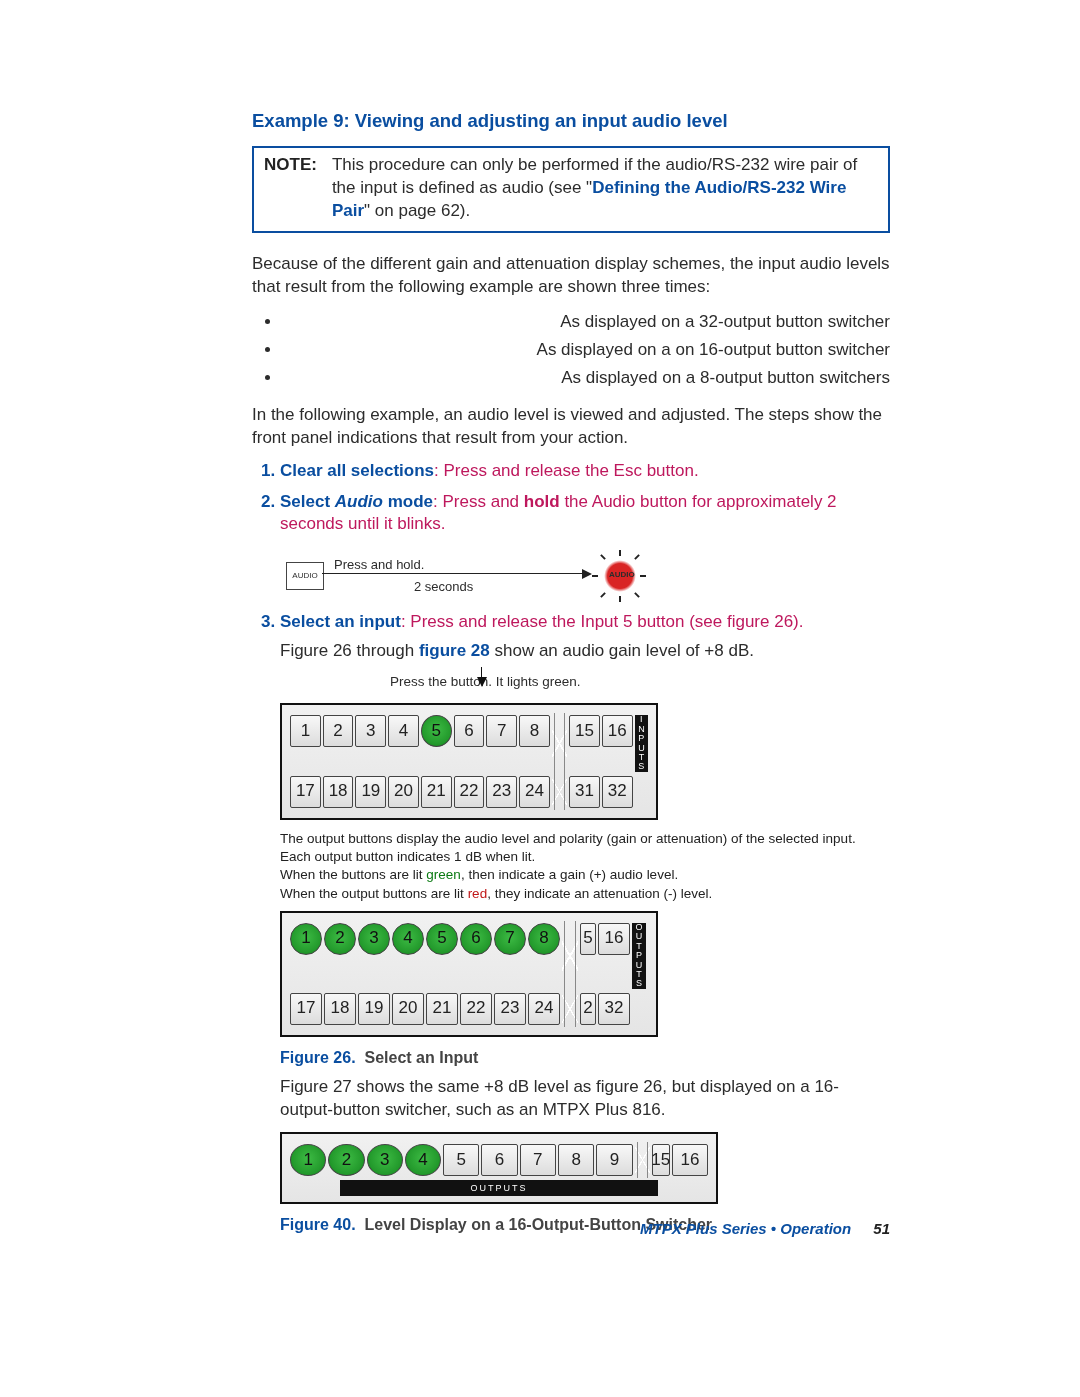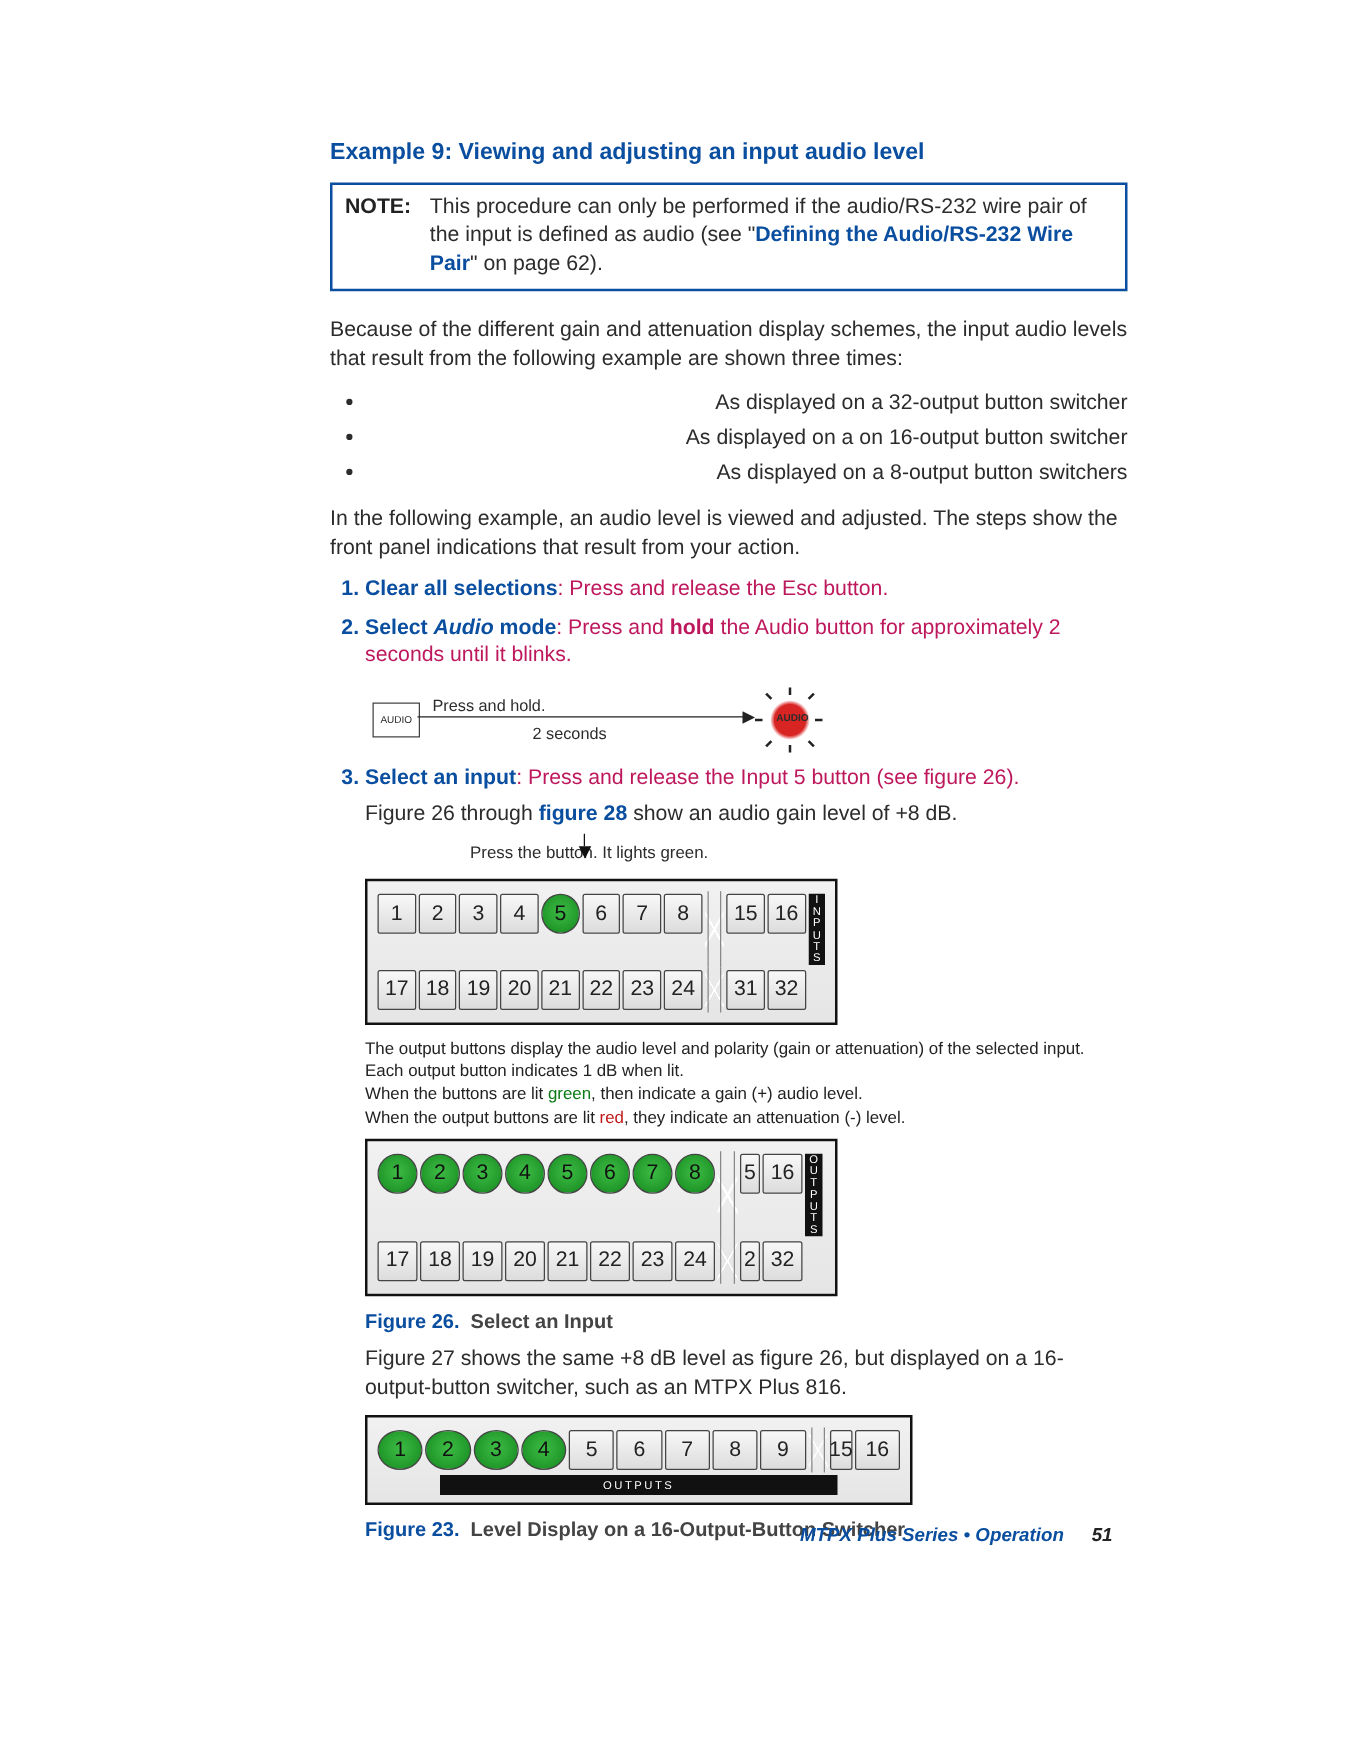--- a/index.html
+++ b/index.html
@@ -6,21 +6,21 @@
   body {
     width: 1080px;
     height: 1397px;
     background: #fff;
     font-family: "Segoe UI", "Helvetica Neue", Arial, sans-serif;
     color: #303030;
     position: relative;
   }
   .page {
     position: absolute;
-    left: 264px;
+    left: 252px;
     top: 110px;
     width: 638px;
   }
   .h-blue {
     color: #0a4ea0;
     font-weight: 700;
     font-size: 18.5px;
     margin: 0 0 14px 0;
   }
   
@@ -162,21 +162,21 @@
   }
   .break::before{ left:2px; } .break::after{ right:2px; }
 
   .small-caption { font-size: 13.5px; line-height: 1.35; color: #222; }
   .small-caption .grn { color: #0a7a12; }
   .small-caption .rd  { color: #c01818; }
 
   .press-arrow-wrap {
     position: relative;
     height: 26px;
-    margin-left: 78px;
+    margin-left: 104px;
   }
   .press-arrow-label { position:absolute; top:0; left:6px; font-size:13.5px; }
   .press-arrow-down {
     position:absolute; top:4px; left:93px;
     width:0; height:0;
     border-left:5px solid transparent;
     border-right:5px solid transparent;
     border-top:10px solid #111;
   }
   .press-arrow-stem {
@@ -392,21 +392,21 @@
                 <span>1</span>
                 <span>5</span>
               </div>
             <div class="btn">16</div>
           </div>
           <div class="outputs-strip">OUTPUTS</div>
         </div>
       </div>
 
       <div class="fig-caption">
-        <span class="figno">Figure 23.</span>
+        <span class="figno">Figure 40.</span>
         <span class="figtxt">&nbsp;<span>Level Display on a 16-Output-Button Switcher</span></span>
       </div>
 
     </li>
   </ol>
 </div>
 
 <div class="footer">
   <span class="blue">MTPX Plus Series • Operation</span>
   <span class="pg">51</span>

